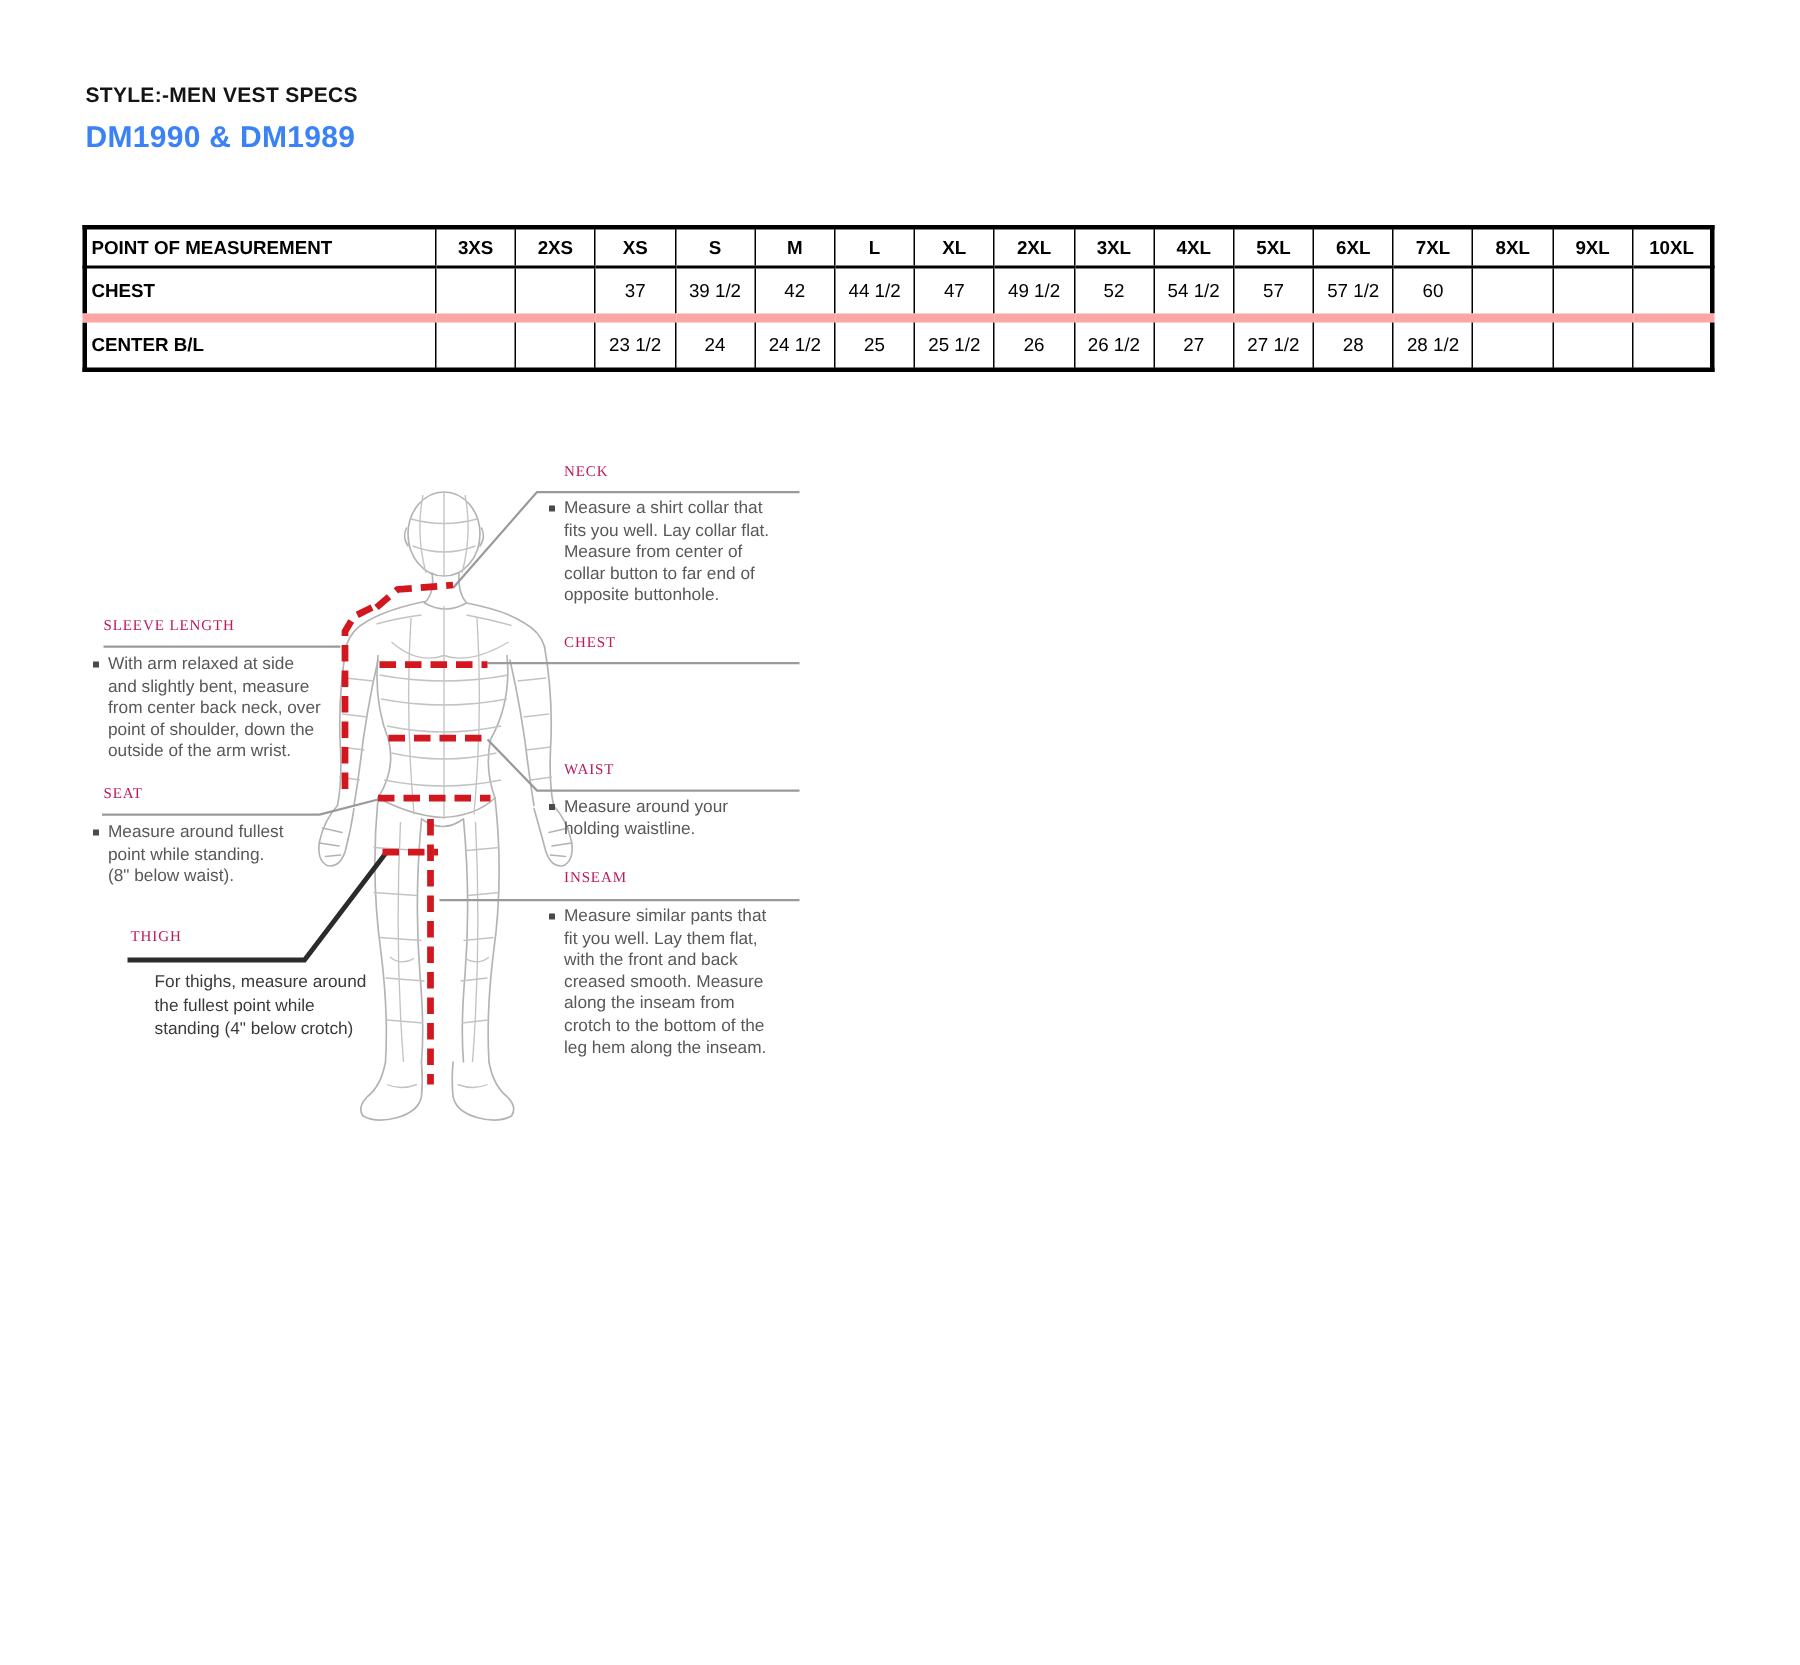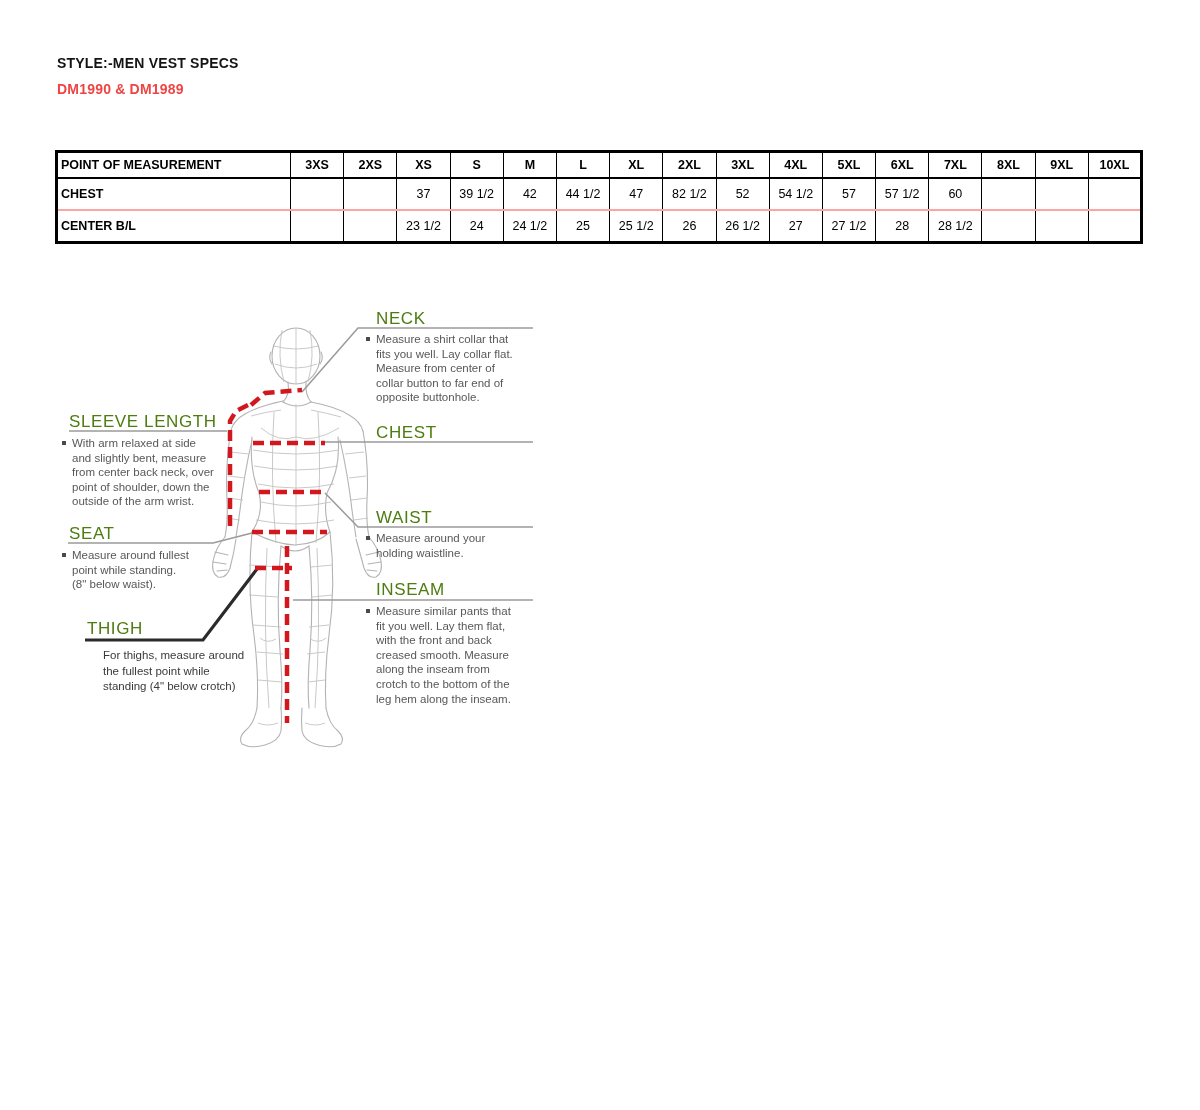--- a/index.html
+++ b/index.html
@@ -1,38 +1,38 @@
 <!DOCTYPE html>
 <html><head>
 <meta charset="utf-8">
 <style>
   html,body{margin:0;padding:0;background:#ffffff;}
   body{width:1200px;height:1110px;font-family:"Liberation Sans",sans-serif;}
   .page{position:relative;width:1200px;height:1110px;background:#fff;overflow:hidden;}
 
   
   .doc-title{position:absolute;left:57px;top:55px;font-size:14px;font-weight:bold;color:#141414;letter-spacing:.2px;}
-  .doc-model{position:absolute;left:57px;top:81px;font-size:14px;font-weight:bold;color:#ef4444;letter-spacing:.2px;}
+  .doc-model{position:absolute;left:57px;top:81px;font-size:20px;font-weight:bold;color:#3b82f6;letter-spacing:.2px;}
 
   
   .size-table{position:absolute;left:55px;top:150px;width:1088px;border-collapse:collapse;table-layout:fixed;border:3px solid #000;}
   .size-table th,.size-table td{border:1.5px solid #000;padding:0;text-align:center;font-size:12.5px;color:#000;white-space:nowrap;overflow:hidden;}
   .size-table thead th{height:24px;font-weight:bold;border-bottom:2.5px solid #000;}
   .size-table tbody td{height:30px;font-weight:normal;}
-  .size-table tbody tr+tr td{border-top:2px solid #fca5a5;}
+  .size-table tbody tr+tr td{border-top:6px solid #fca5a5;}
   .size-table .rowhead{text-align:left;padding-left:3px;font-weight:bold;}
   .size-table thead .rowhead{padding-left:3px;}
 
   
   .note{position:absolute;left:57px;top:268px;font-size:13.5px;font-weight:bold;color:#141414;}
 
   
   .guide{position:absolute;left:55px;top:300px;width:480px;height:460px;}
   .guide svg{position:absolute;left:0;top:0;}
-  .g-head{position:absolute;font-size:17px;font-weight:400;color:#4d7c0f;letter-spacing:.6px;white-space:nowrap;}
+  .g-head{position:absolute;font-size:10px;font-weight:400;color:#be185d;letter-spacing:.6px;white-space:nowrap;font-family:Liberation Serif, serif;}
   .g-desc{position:absolute;display:flex;align-items:flex-start;}
   .g-desc .bullet{flex:0 0 auto;width:4px;height:4px;background:#4a4a4a;margin-top:5px;margin-right:6px;}
   .g-desc .txt{font-size:11.5px;line-height:14.6px;color:#585858;white-space:pre-line;width:158px;}
   .thigh-desc{position:absolute;font-size:11.5px;line-height:15.5px;color:#3a3a3a;white-space:pre-line;width:180px;margin-left:16px;}
 </style>
 </head>
 <body>
 
 <div class="page">
 
@@ -83,21 +83,21 @@
     <tbody>
       <tr>
         <td class="rowhead">CHEST</td>
         <td></td>
         <td></td>
         <td>37</td>
         <td>39 1/2</td>
         <td>42</td>
         <td>44 1/2</td>
         <td>47</td>
-        <td>82 1/2</td>
+        <td>49 1/2</td>
         <td>52</td>
         <td>54 1/2</td>
         <td>57</td>
         <td>57 1/2</td>
         <td>60</td>
         <td></td>
         <td></td>
         <td></td>
       </tr>
       <tr>

